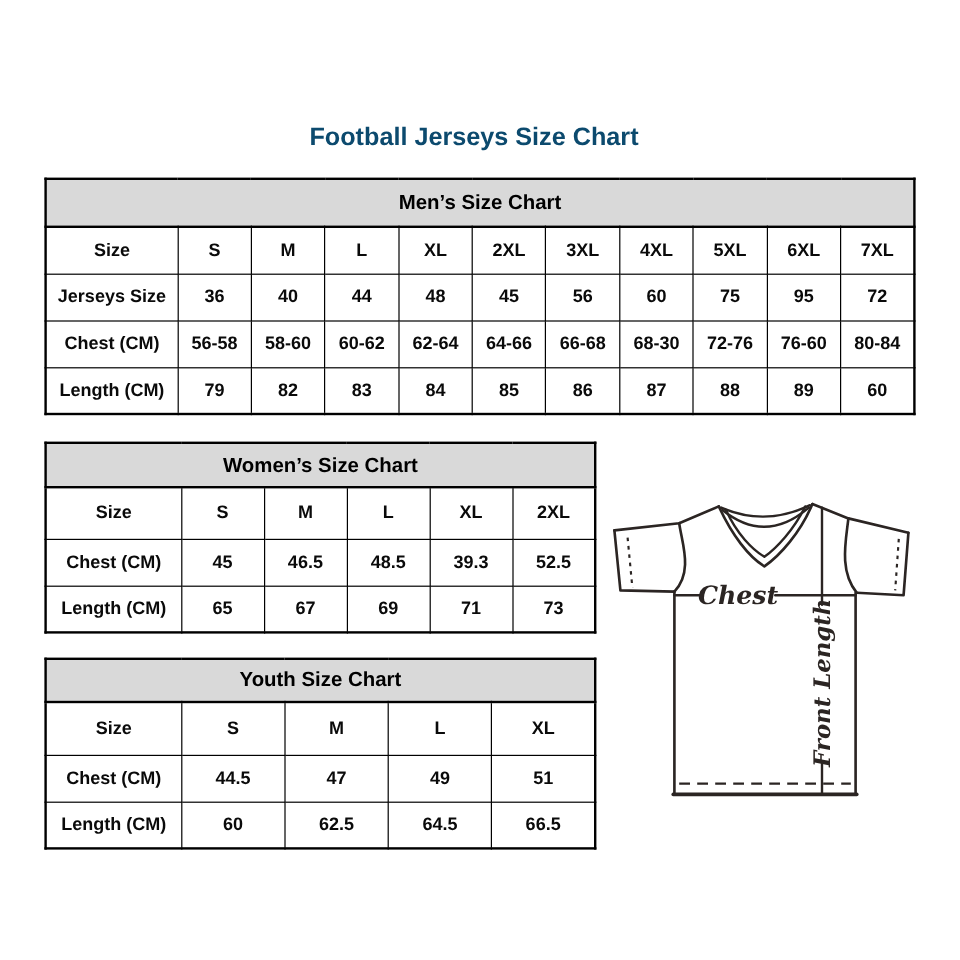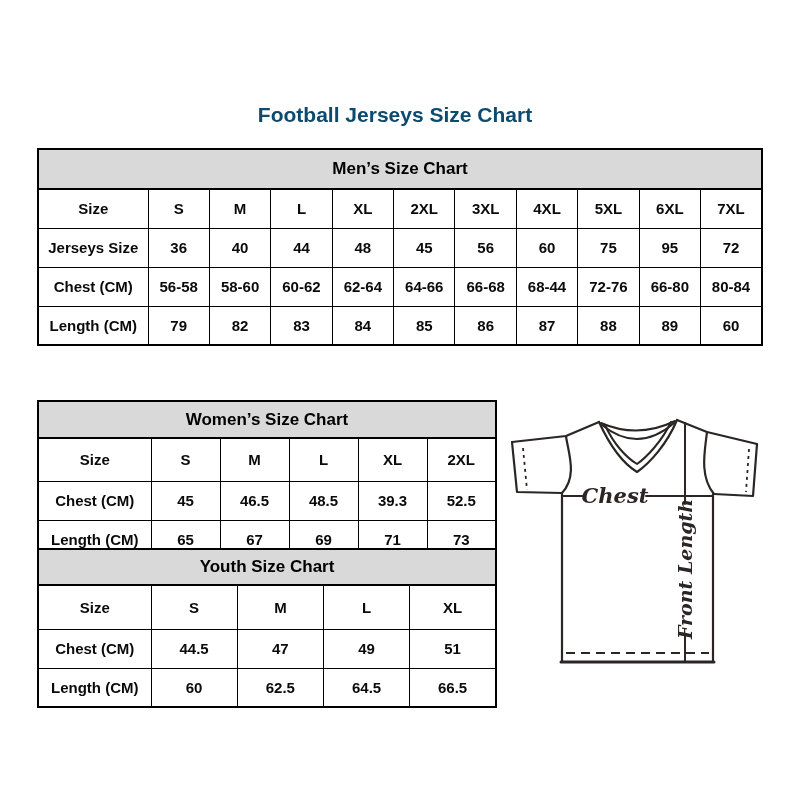--- a/index.html
+++ b/index.html
@@ -29,21 +29,21 @@
     font-size:15px;font-weight:bold;color:#0a0a0a;padding:0;
     white-space:nowrap;
   }
 
   
   #mens-table{left:37px;top:148px;width:726px;}
   #mens-table tbody tr{height:39px;}
   #mens-table tbody tr:first-child{height:40px;}
 
   
-  #womens-table{left:37px;top:368px;width:460px;margin-top:32px;}
+  #womens-table{left:37px;top:368px;width:460px;}
   #womens-table tbody tr:first-child{height:37px;}
   #womens-table tbody tr:nth-child(2){height:43px;}
   #womens-table tbody tr:nth-child(n+3){height:39px;}
 
   
   #youth-table{left:37px;top:548px;width:460px;padding-left:40px;}
   #youth-table tbody tr:first-child{height:36px;}
   #youth-table tbody tr:nth-child(2){height:44px;}
   #youth-table tbody tr:nth-child(n+3){height:39px;}
 
@@ -107,23 +107,23 @@
           <td>72</td>
         </tr>
         <tr>
           <td>Chest (CM)</td>
           <td>56-58</td>
           <td>58-60</td>
           <td>60-62</td>
           <td>62-64</td>
           <td>64-66</td>
           <td>66-68</td>
-          <td>68-44</td>
+          <td>68-30</td>
           <td>72-76</td>
-          <td>66-80</td>
+          <td>76-60</td>
           <td>80-84</td>
         </tr>
         <tr>
           <td>Length (CM)</td>
           <td>79</td>
           <td>82</td>
           <td>83</td>
           <td>84</td>
           <td>85</td>
           <td>86</td>

